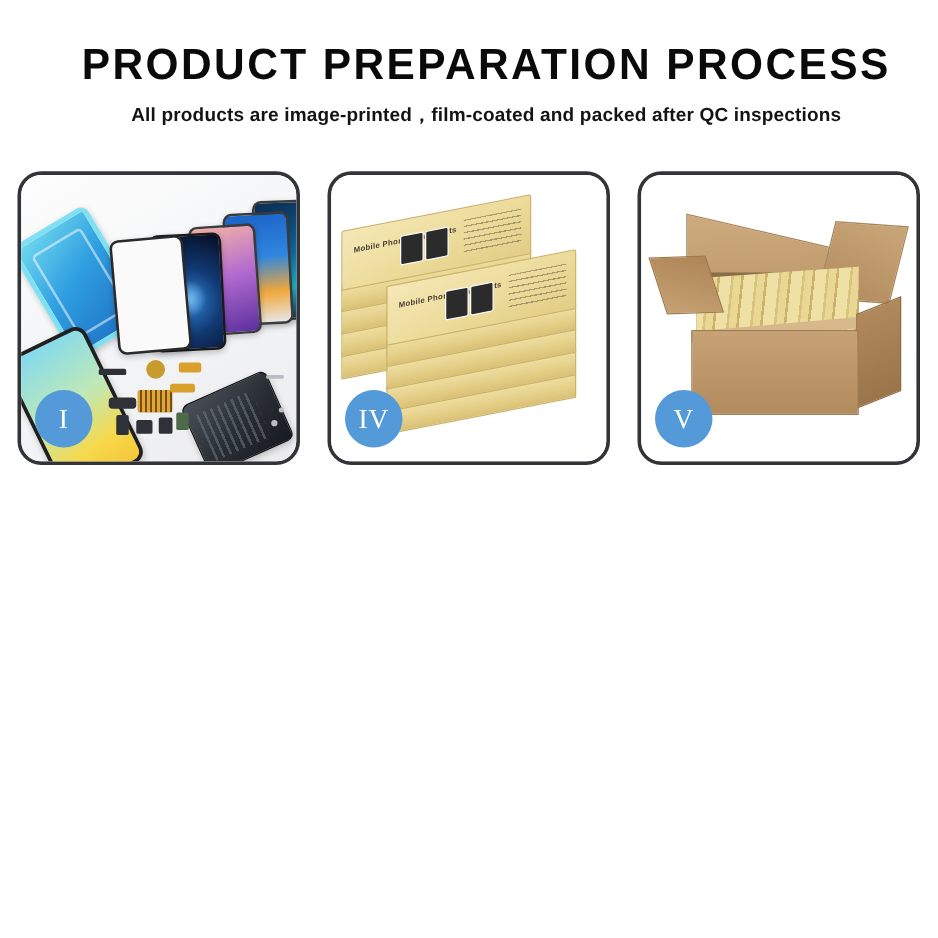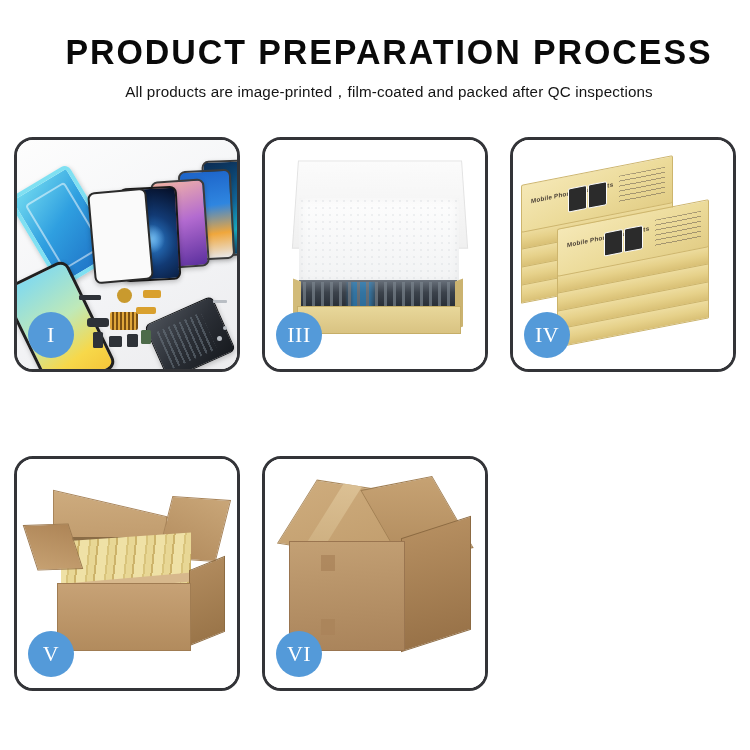--- a/index.html
+++ b/index.html
@@ -12,21 +12,21 @@
 
   
   .header{padding-top:34px;text-align:center;margin-left:28px;}
   .title{
     font-size:35px;font-weight:700;color:#0a0a0a;
     letter-spacing:2.0px;line-height:1;
     transform:scaleX(0.97);transform-origin:center;
     white-space:nowrap;
   }
   .subtitle{
-    margin-top:13px;font-size:15.2px;color:#141414;font-weight:400;
+    margin-top:13px;font-size:15.2px;color:#141414;font-weight:700;
     letter-spacing:0.15px;white-space:nowrap;
   }
 
   
   .grid{
     position:absolute;left:14px;top:137px;
     width:722px;
     display:grid;
     grid-template-columns:226px 226px 226px;
     grid-template-rows:235px 235px;
@@ -269,31 +269,20 @@
         <div class="chip" style="left:110px;top:194px;width:11px;height:13px;"></div>
         <div class="chip" style="left:124px;top:190px;width:10px;height:14px;background:#4d6b4a;"></div>
         <div class="chip sil" style="left:200px;top:196px;width:5px;height:5px;border-radius:50%;"></div>
         <div class="chip sil" style="left:206px;top:186px;width:4px;height:4px;border-radius:50%;"></div>
         <div class="chip sil" style="left:196px;top:160px;width:14px;height:3px;"></div>
       </div>
       <div class="badge">I</div>
     </div>
 
 
-    <div class="panel">
-      <div class="panel-inner p3">
-        <div class="b3-lidback"></div>
-        <div class="b3-liner"></div>
-        <div class="b3-content"></div>
-        <div class="b3-sideL"></div>
-        <div class="b3-sideR"></div>
-        <div class="b3-front"></div>
-      </div>
-      <div class="badge">III</div>
-    </div>
 
     <div class="panel">
       <div class="panel-inner p4">
 
         <div class="stack">
           <div class="kbox" style="left:8px;top:128px;"></div>
           <div class="kbox" style="left:8px;top:110px;"></div>
           <div class="kbox" style="left:8px;top:92px;"></div>
           <div class="kbox" style="left:8px;top:74px;"></div>
           <div class="ktop" style="left:8px;top:30px;">
@@ -328,27 +317,15 @@
         <div class="c5-inner"></div>
         <div class="c5-bars"></div>
         <div class="c5-flapL"></div>
         <div class="c5-rim"></div>
         <div class="c5-side"></div>
         <div class="c5-front"></div>
       </div>
       <div class="badge">V</div>
     </div>
 
-    <div class="panel">
-      <div class="panel-inner p6">
-        <div class="c6-top"></div>
-        <div class="c6-top2"></div>
-        <div class="c6-tape"></div>
-        <div class="c6-side"></div>
-        <div class="c6-front"></div>
-        <div class="c6-tab" style="left:56px;top:96px;"></div>
-        <div class="c6-tab" style="left:56px;top:160px;"></div>
-      </div>
-      <div class="badge">VI</div>
-    </div>
 
   </div>
 </div>
 
 </body></html>

